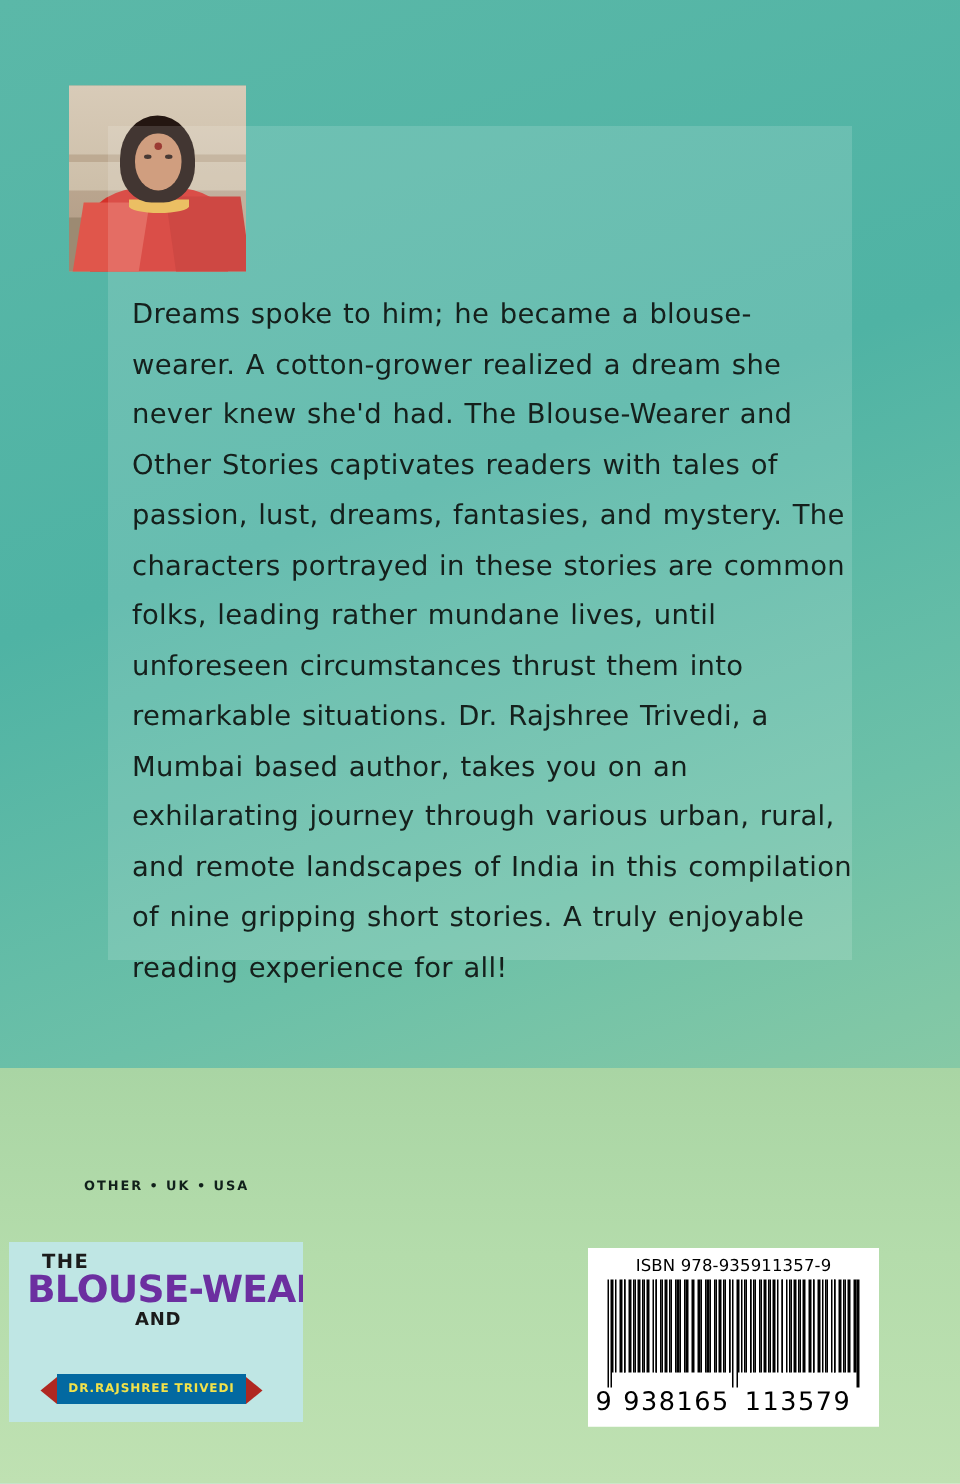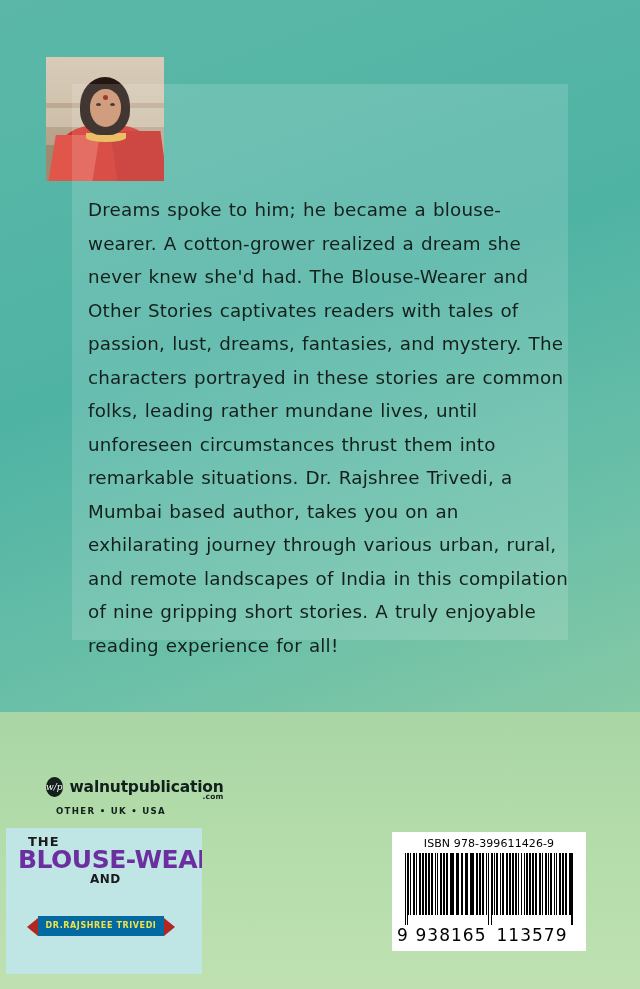--- a/index.html
+++ b/index.html
@@ -196,21 +196,21 @@
     color: #11201b;
     letter-spacing: 1.3px;
   }
 
   
   .thumb {
     position: absolute;
     left: 6px;
     top: 828px;
     width: 196px;
-    height: 146px;
+    height: 120px;
     background: #bfe6e4;
     overflow: hidden;
   }
   .thumb-the {
     position: absolute;
     left: 22px; top: 6px;
     font-family: "DejaVu Sans", sans-serif;
     font-size: 13px;
     font-weight: bold;
     color: #1b1b1b;
@@ -354,41 +354,34 @@
     <div class="ph-face"></div>
     <div class="ph-bindi"></div>
     <div class="ph-eye l"></div>
     <div class="ph-eye r"></div>
   </div>
 
   <div class="blurb"></div>
   <div class="blurb-text">Dreams spoke to him; he became a blouse-wearer. A cotton-grower realized a dream she never knew she'd had. The Blouse-Wearer and Other Stories captivates readers with tales of passion, lust, dreams, fantasies, and mystery. The characters portrayed in these stories are common folks, leading rather mundane lives, until unforeseen circumstances thrust them into remarkable situations. Dr. Rajshree Trivedi, a Mumbai based author, takes you on an exhilarating journey through various urban, rural, and remote landscapes of India in this compilation of nine gripping short stories. A truly enjoyable reading experience for all!</div>
 
   <div class="pub">
-    <div class="pub-row">
-      <div class="pub-mark">w/p</div>
-      <div class="pub-name">
-        <span>walnutpublication</span>
-        <span class="pub-com">.com</span>
-      </div>
-    </div>
     <div class="pub-countries">OTHER • UK • USA</div>
   </div>
 
   <div class="thumb">
     <div class="thumb-the">THE</div>
     <div class="thumb-title">BLOUSE-WEARER</div>
     <div class="thumb-and">AND</div>
     <div class="thumb-ribbon">
       <div class="thumb-author">DR.RAJSHREE TRIVEDI</div>
     </div>
   </div>
 
   <div class="barcode-box">
-    <div class="isbn-text">ISBN 978-399611426-9</div>
+    <div class="isbn-text">ISBN 978-935911357-9</div>
     <div class="bars" id="bars">
         <span style="width: 0.875px;"></span>
         <span style="width: 0.875px; background: transparent;"></span>
         <span style="width: 0.875px;"></span>
         <span class="short" style="width: 0.875px;"></span>
         <span class="short" style="width: 0.875px; background: transparent;"></span>
         <span class="short" style="width: 0.875px; background: transparent;"></span>
         <span class="short" style="width: 0.875px;"></span>
         <span class="short" style="width: 0.875px; background: transparent;"></span>
         <span class="short" style="width: 0.875px; background: transparent;"></span>

